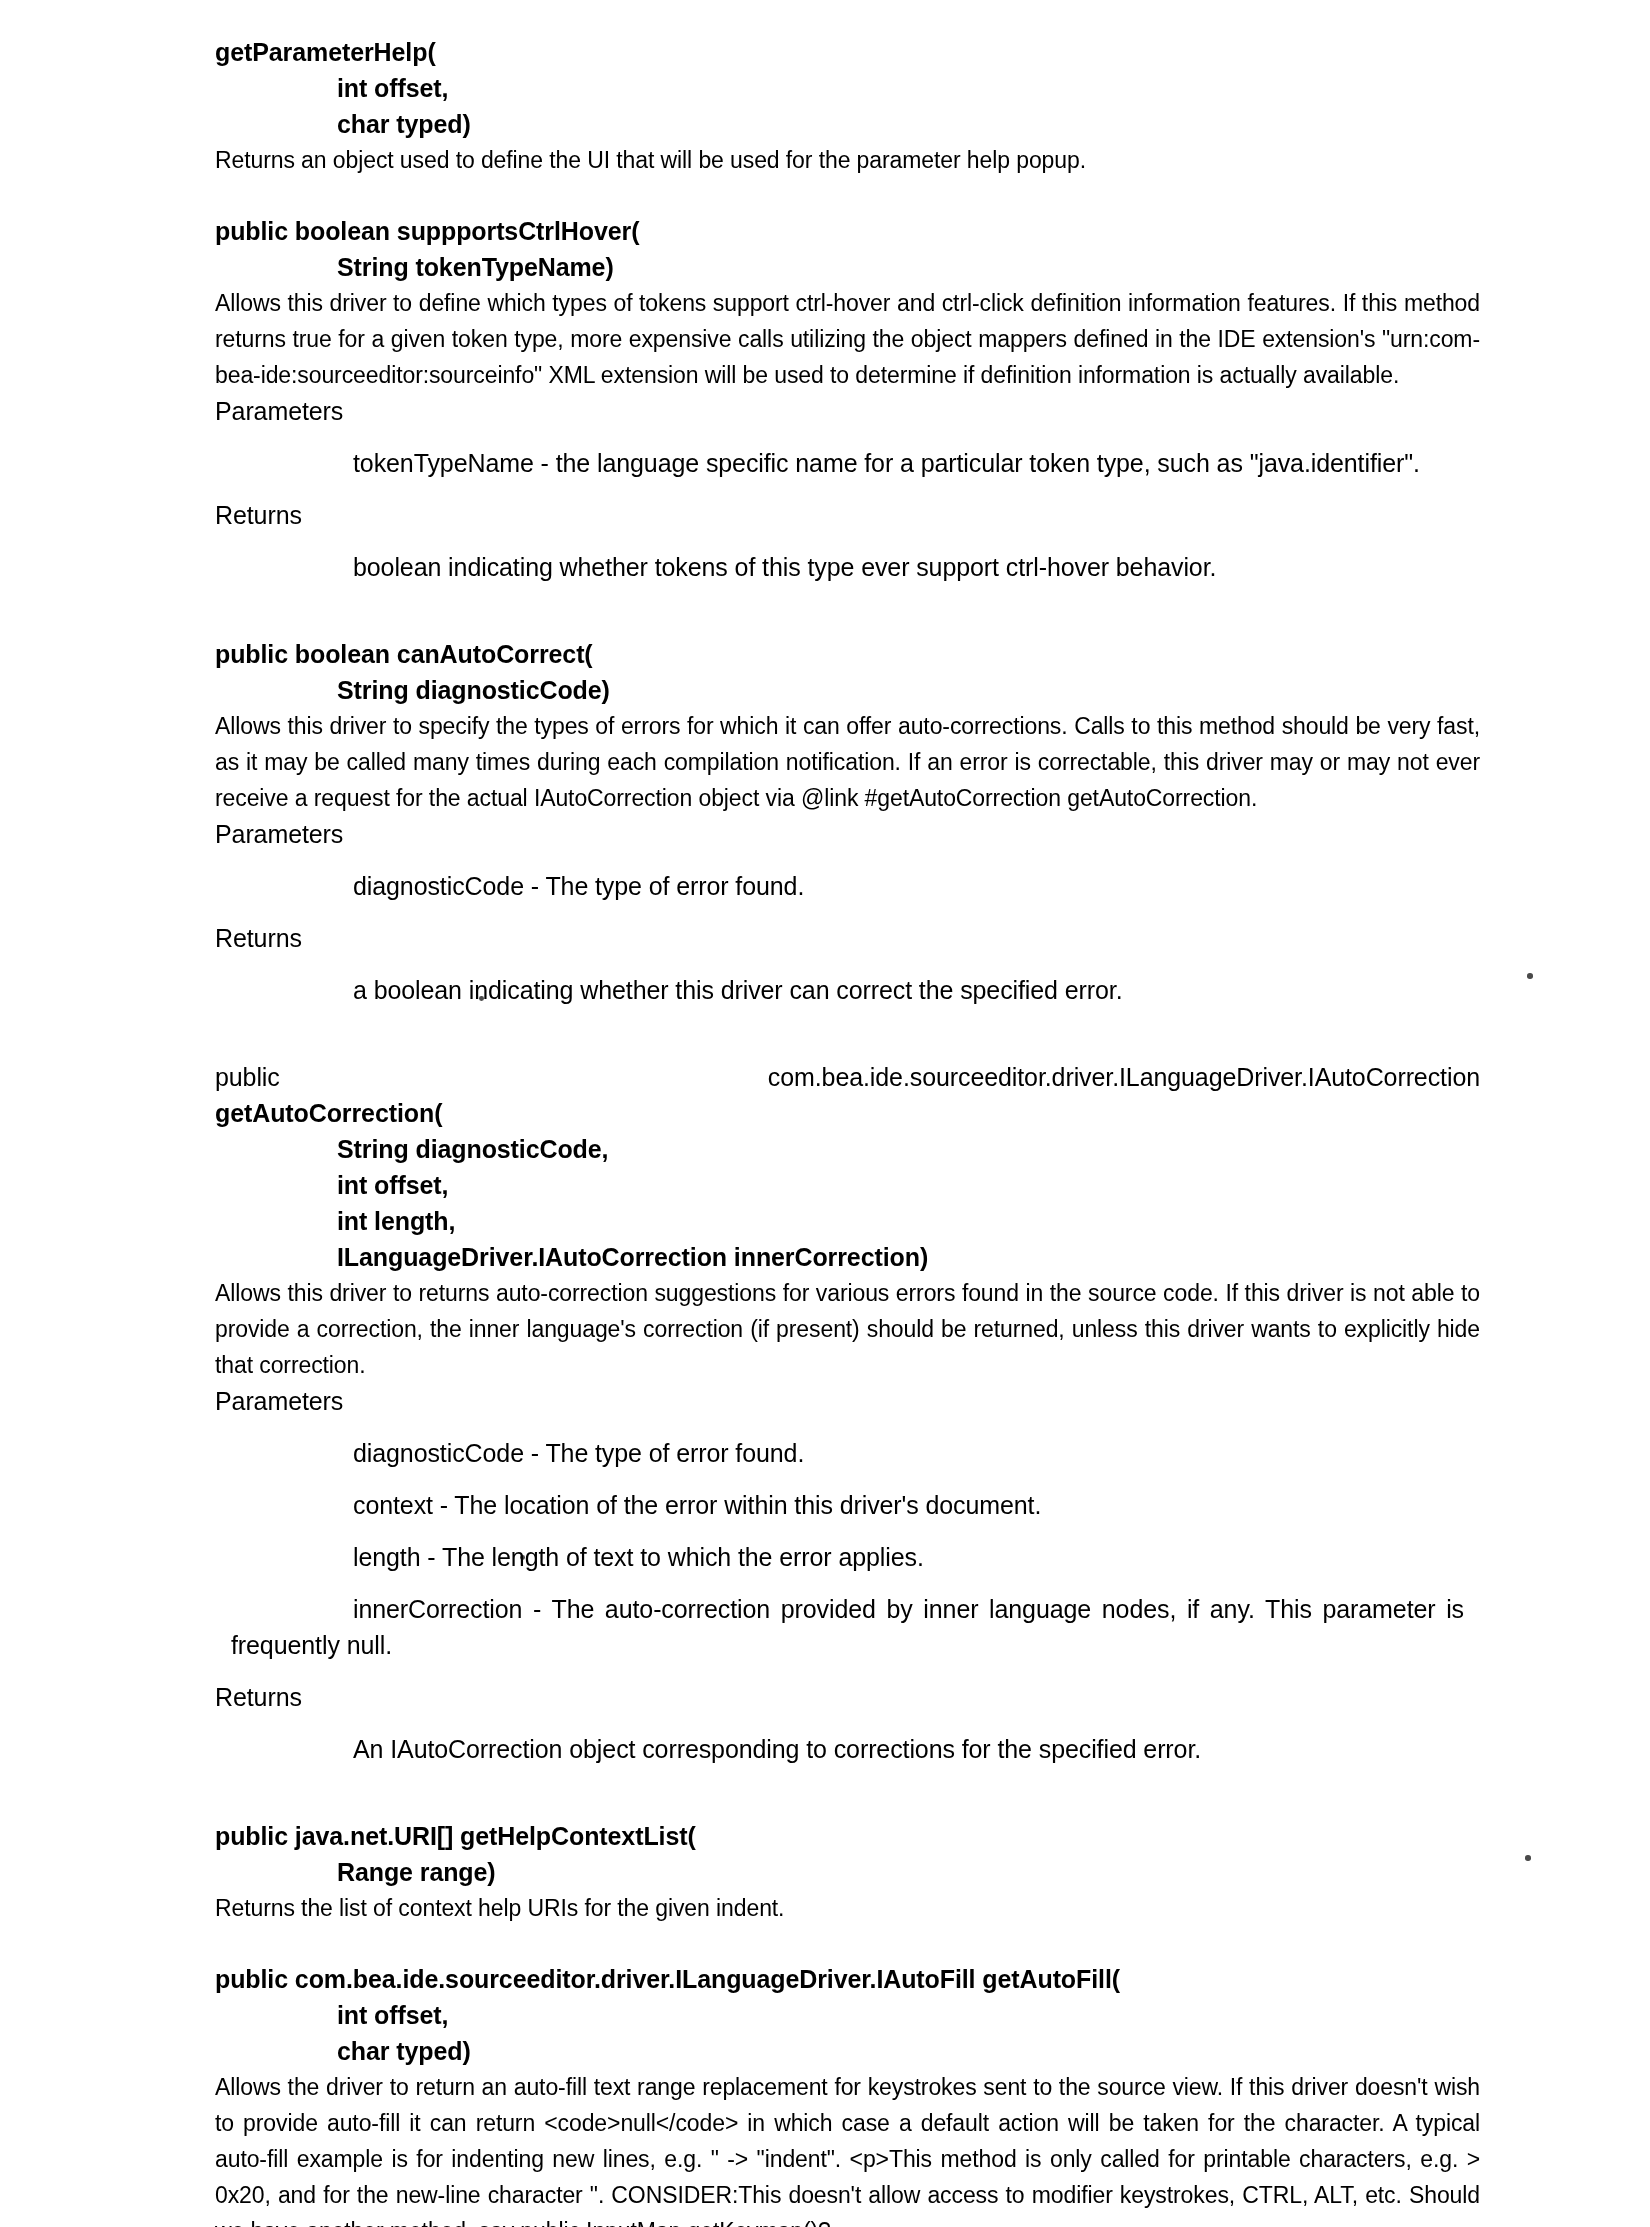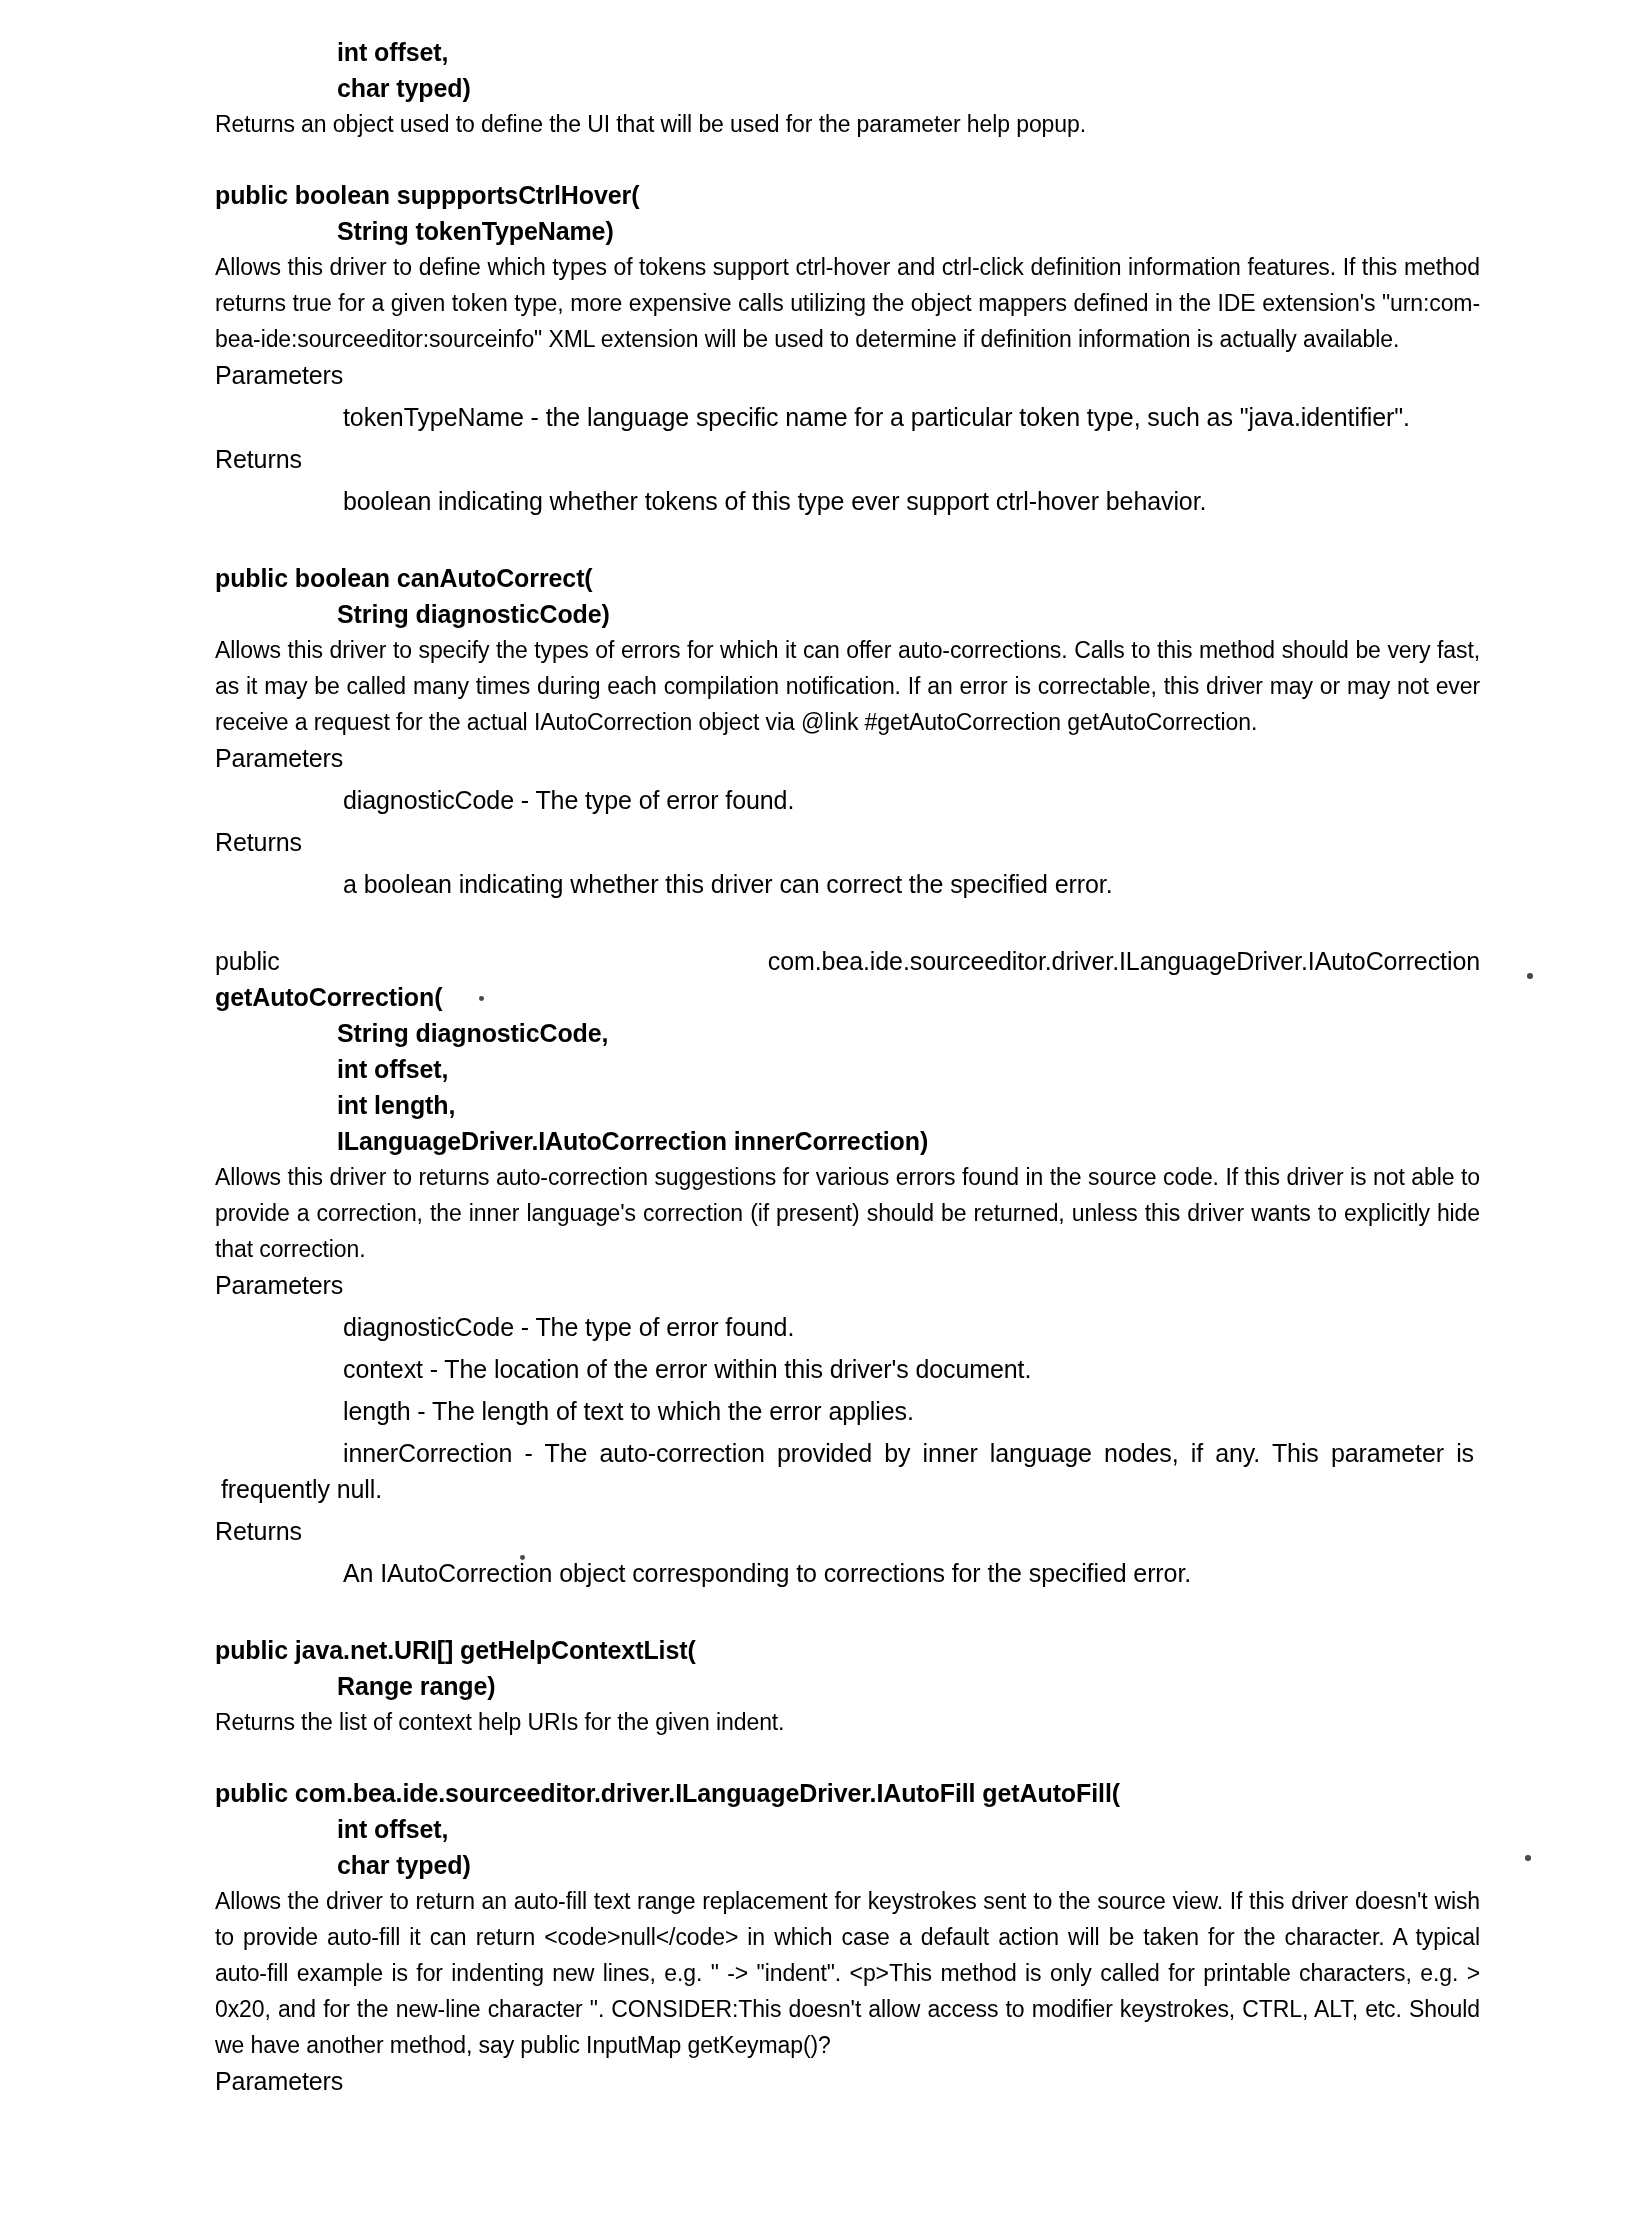--- a/index.html
+++ b/index.html
@@ -69,21 +69,21 @@
     font-size: 25px;
     line-height: 36px;
     letter-spacing: -0.1px;
   }
   .indented {
     font-size: 25px;
     line-height: 36px;
     letter-spacing: -0.1px;
     padding-left: 122px;
     text-indent: 0;
-    margin: 6px;
+    margin: 16px;
   }
   .indented.hang {
     padding-left: 0;
     text-indent: 122px;
     text-align: justify;
   }
   .gap {
     height: 35px;
   }
 
@@ -100,20 +100,21 @@
 <div id="page">
 
   <div class="speck" style="left:1527px;top:973px;width:5.6px;height:5.6px;"></div>
   <div class="speck" style="left:1525px;top:1855px;width:5.6px;height:5.6px;"></div>
   <div class="speck" style="left:479px;top:996px;width:4.8px;height:4.8px;"></div>
   <div class="speck" style="left:520px;top:1555px;width:4.8px;height:4.8px;"></div>
 
   <div id="content">
 
     <div>
+      <div class="sig">getParameterHelp(</div>
       <div class="param-line">int offset,</div>
       <div class="param-line">char typed)</div>
       <p class="body nojust">Returns an object used to define the UI that will be used for the parameter help popup.</p>
     </div>
 
     <div class="gap"></div>
 
     <div>
       <div class="sig">public boolean suppportsCtrlHover(</div>
       <div class="param-line">String tokenTypeName)</div>

